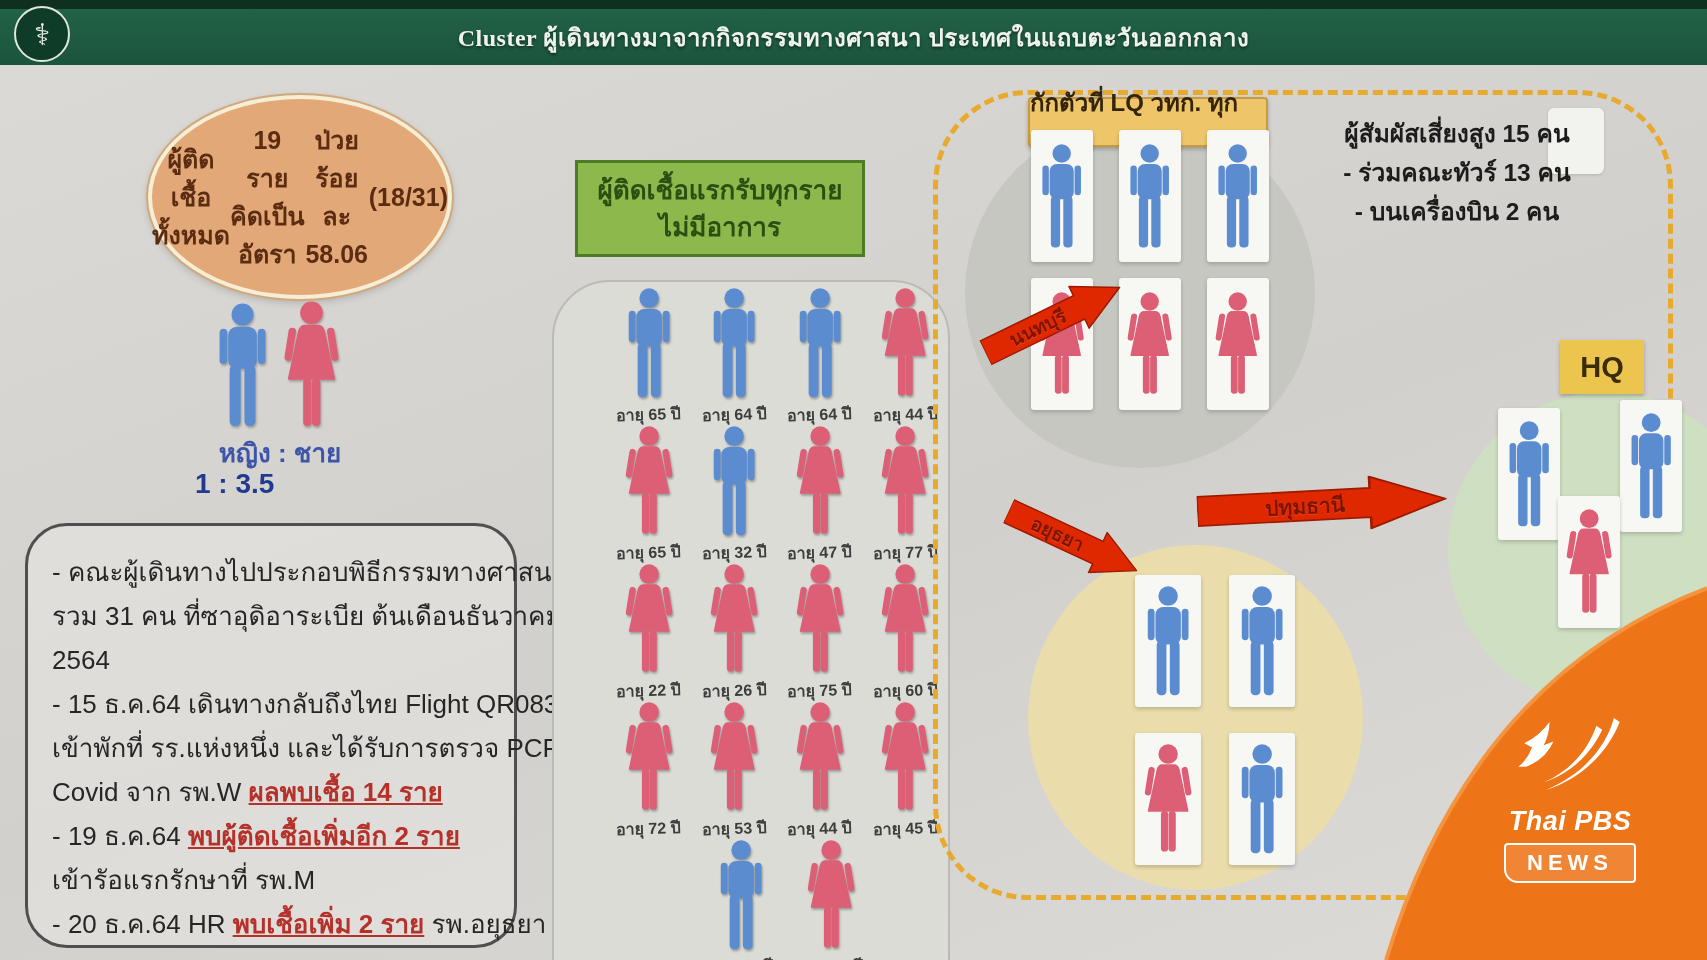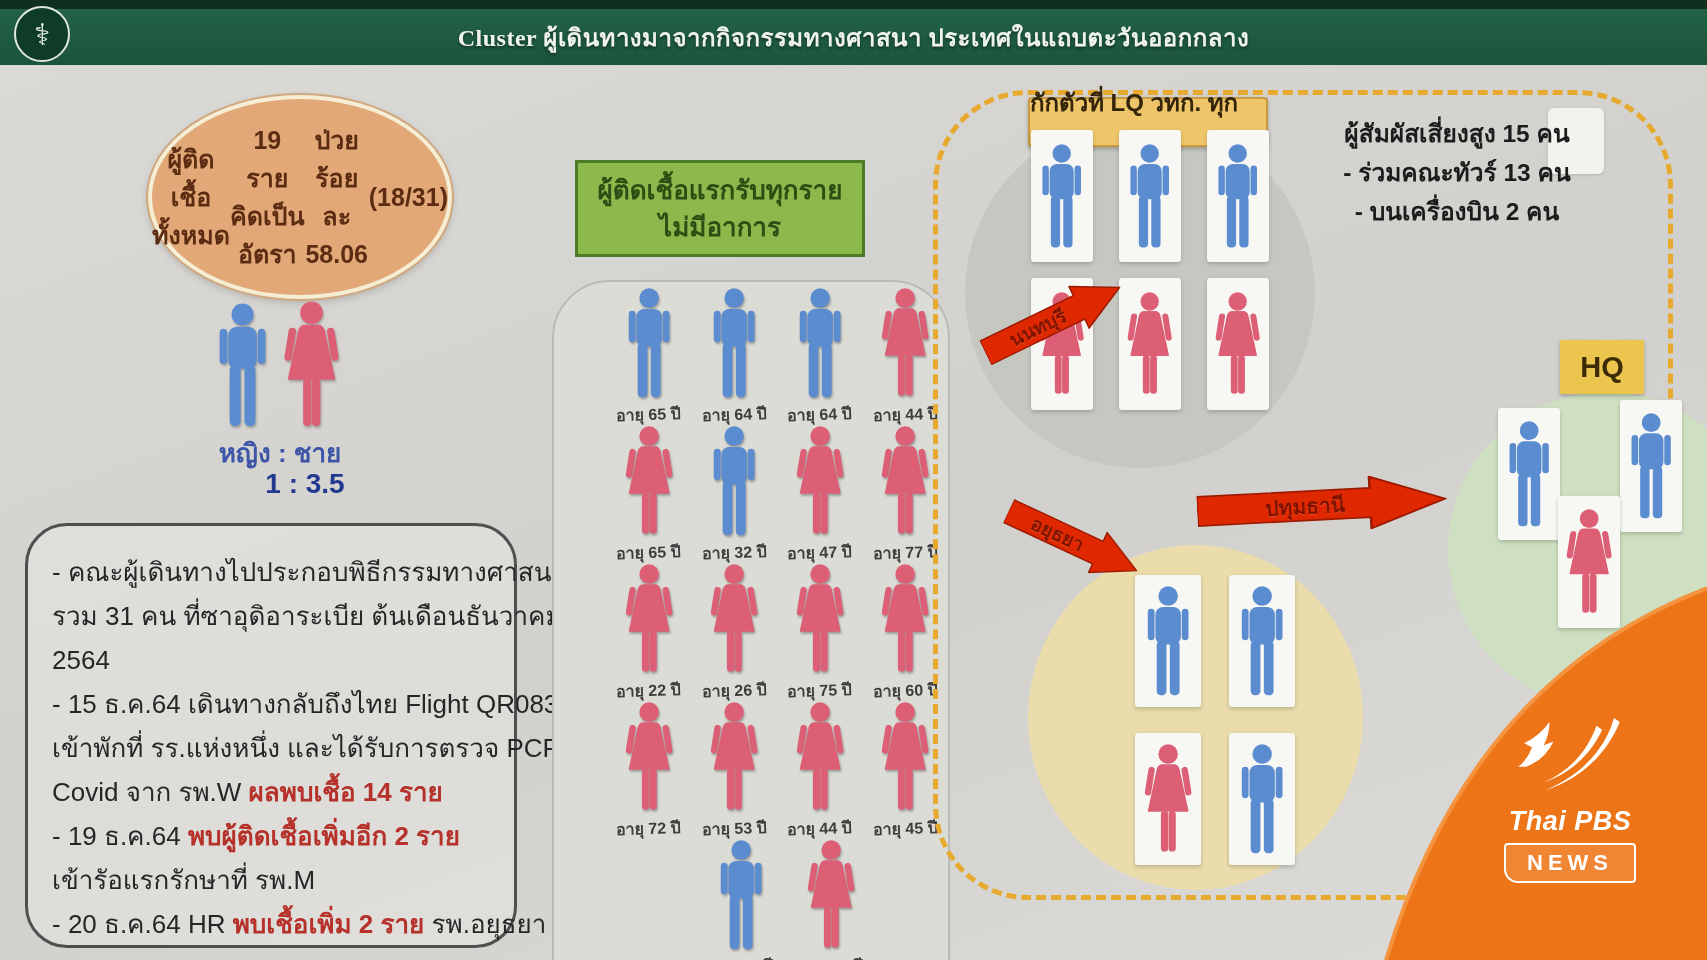--- a/index.html
+++ b/index.html
@@ -12,26 +12,26 @@
   .titlebar .ttl{color:#eef3ec;font-size:24px;font-weight:600;letter-spacing:.5px;text-shadow:0 2px 3px rgba(0,0,0,.45);font-family:Liberation Serif, serif;}
   .moph{position:absolute;left:14px;top:6px;width:52px;height:52px;border-radius:50%;background:#0e3c28;border:2px solid #dfe8da;display:flex;align-items:center;justify-content:center;color:#eef5ea;font-size:30px;}
   
   .oval{position:absolute;left:148px;top:95px;width:296px;height:196px;border-radius:50%;background:#e2a877;border:4px solid #f6eed4;box-shadow:0 0 0 2px #cfa87e,0 3px 8px rgba(0,0,0,.2);display:flex;flex-direction:row;align-items:center;justify-content:center;}
   .oval div{color:#5c2c12;font-weight:bold;font-size:25px;line-height:38px;text-align:center;}
   
   .ratio-person{position:absolute;filter:drop-shadow(1px 2px 1px rgba(0,0,0,.25));}
   .ratio-man{left:212px;top:302px;height:126px;}
   .ratio-woman{left:280px;top:300px;height:130px;}
   .ratio-labels{position:absolute;left:170px;top:432px;width:220px;text-align:center;color:#3c55a8;font-size:26px;font-weight:bold;}
-  .ratio-values{position:absolute;left:195px;top:468px;width:220px;text-align:center;color:#21398f;font-size:28px;font-weight:bold;}
+  .ratio-values{position:absolute;left:195px;top:468px;width:220px;color:#21398f;font-size:28px;font-weight:bold;}
   
   .details{position:absolute;left:25px;top:523px;width:492px;height:425px;border:3px solid #4f4f4f;border-radius:42px;background:rgba(236,236,232,.45);padding:24px 10px 0 24px;box-sizing:border-box;}
   .dline{font-size:26px;line-height:44px;white-space:nowrap;}
   .seg-dark{color:#262626;}
-  .seg-red{color:#b5312a;font-weight:bold;}
+  .seg-red{color:#b5312a;font-weight:bold;text-decoration:underline;}
   
   .greenbox{position:absolute;left:575px;top:160px;width:290px;height:97px;background:#8cb84c;border:3px solid #4d7c26;box-sizing:border-box;display:flex;flex-direction:column;align-items:center;justify-content:center;}
   .greenbox div{color:#2b4f13;font-size:26px;font-weight:bold;line-height:37px;text-align:right;}
   .cases-panel{position:absolute;left:552px;top:280px;width:398px;height:760px;background:#dcdcd7;border:2px solid #bbbbb5;border-radius:58px;box-sizing:border-box;}
   .cgrow{position:absolute;left:0;width:100%;display:flex;padding-left:52px;box-sizing:border-box;}
   .cgrow.last{padding-left:142px;}
   .cgcell{width:90px;display:flex;flex-direction:column;align-items:center;}
   .cgcell .person{height:112px;filter:drop-shadow(1px 2px 1px rgba(0,0,0,.3));}
   .agelabel{margin-top:3px;font-size:16px;font-weight:bold;color:#3d3d3d;white-space:nowrap;transform:rotate(-2deg);}
   

